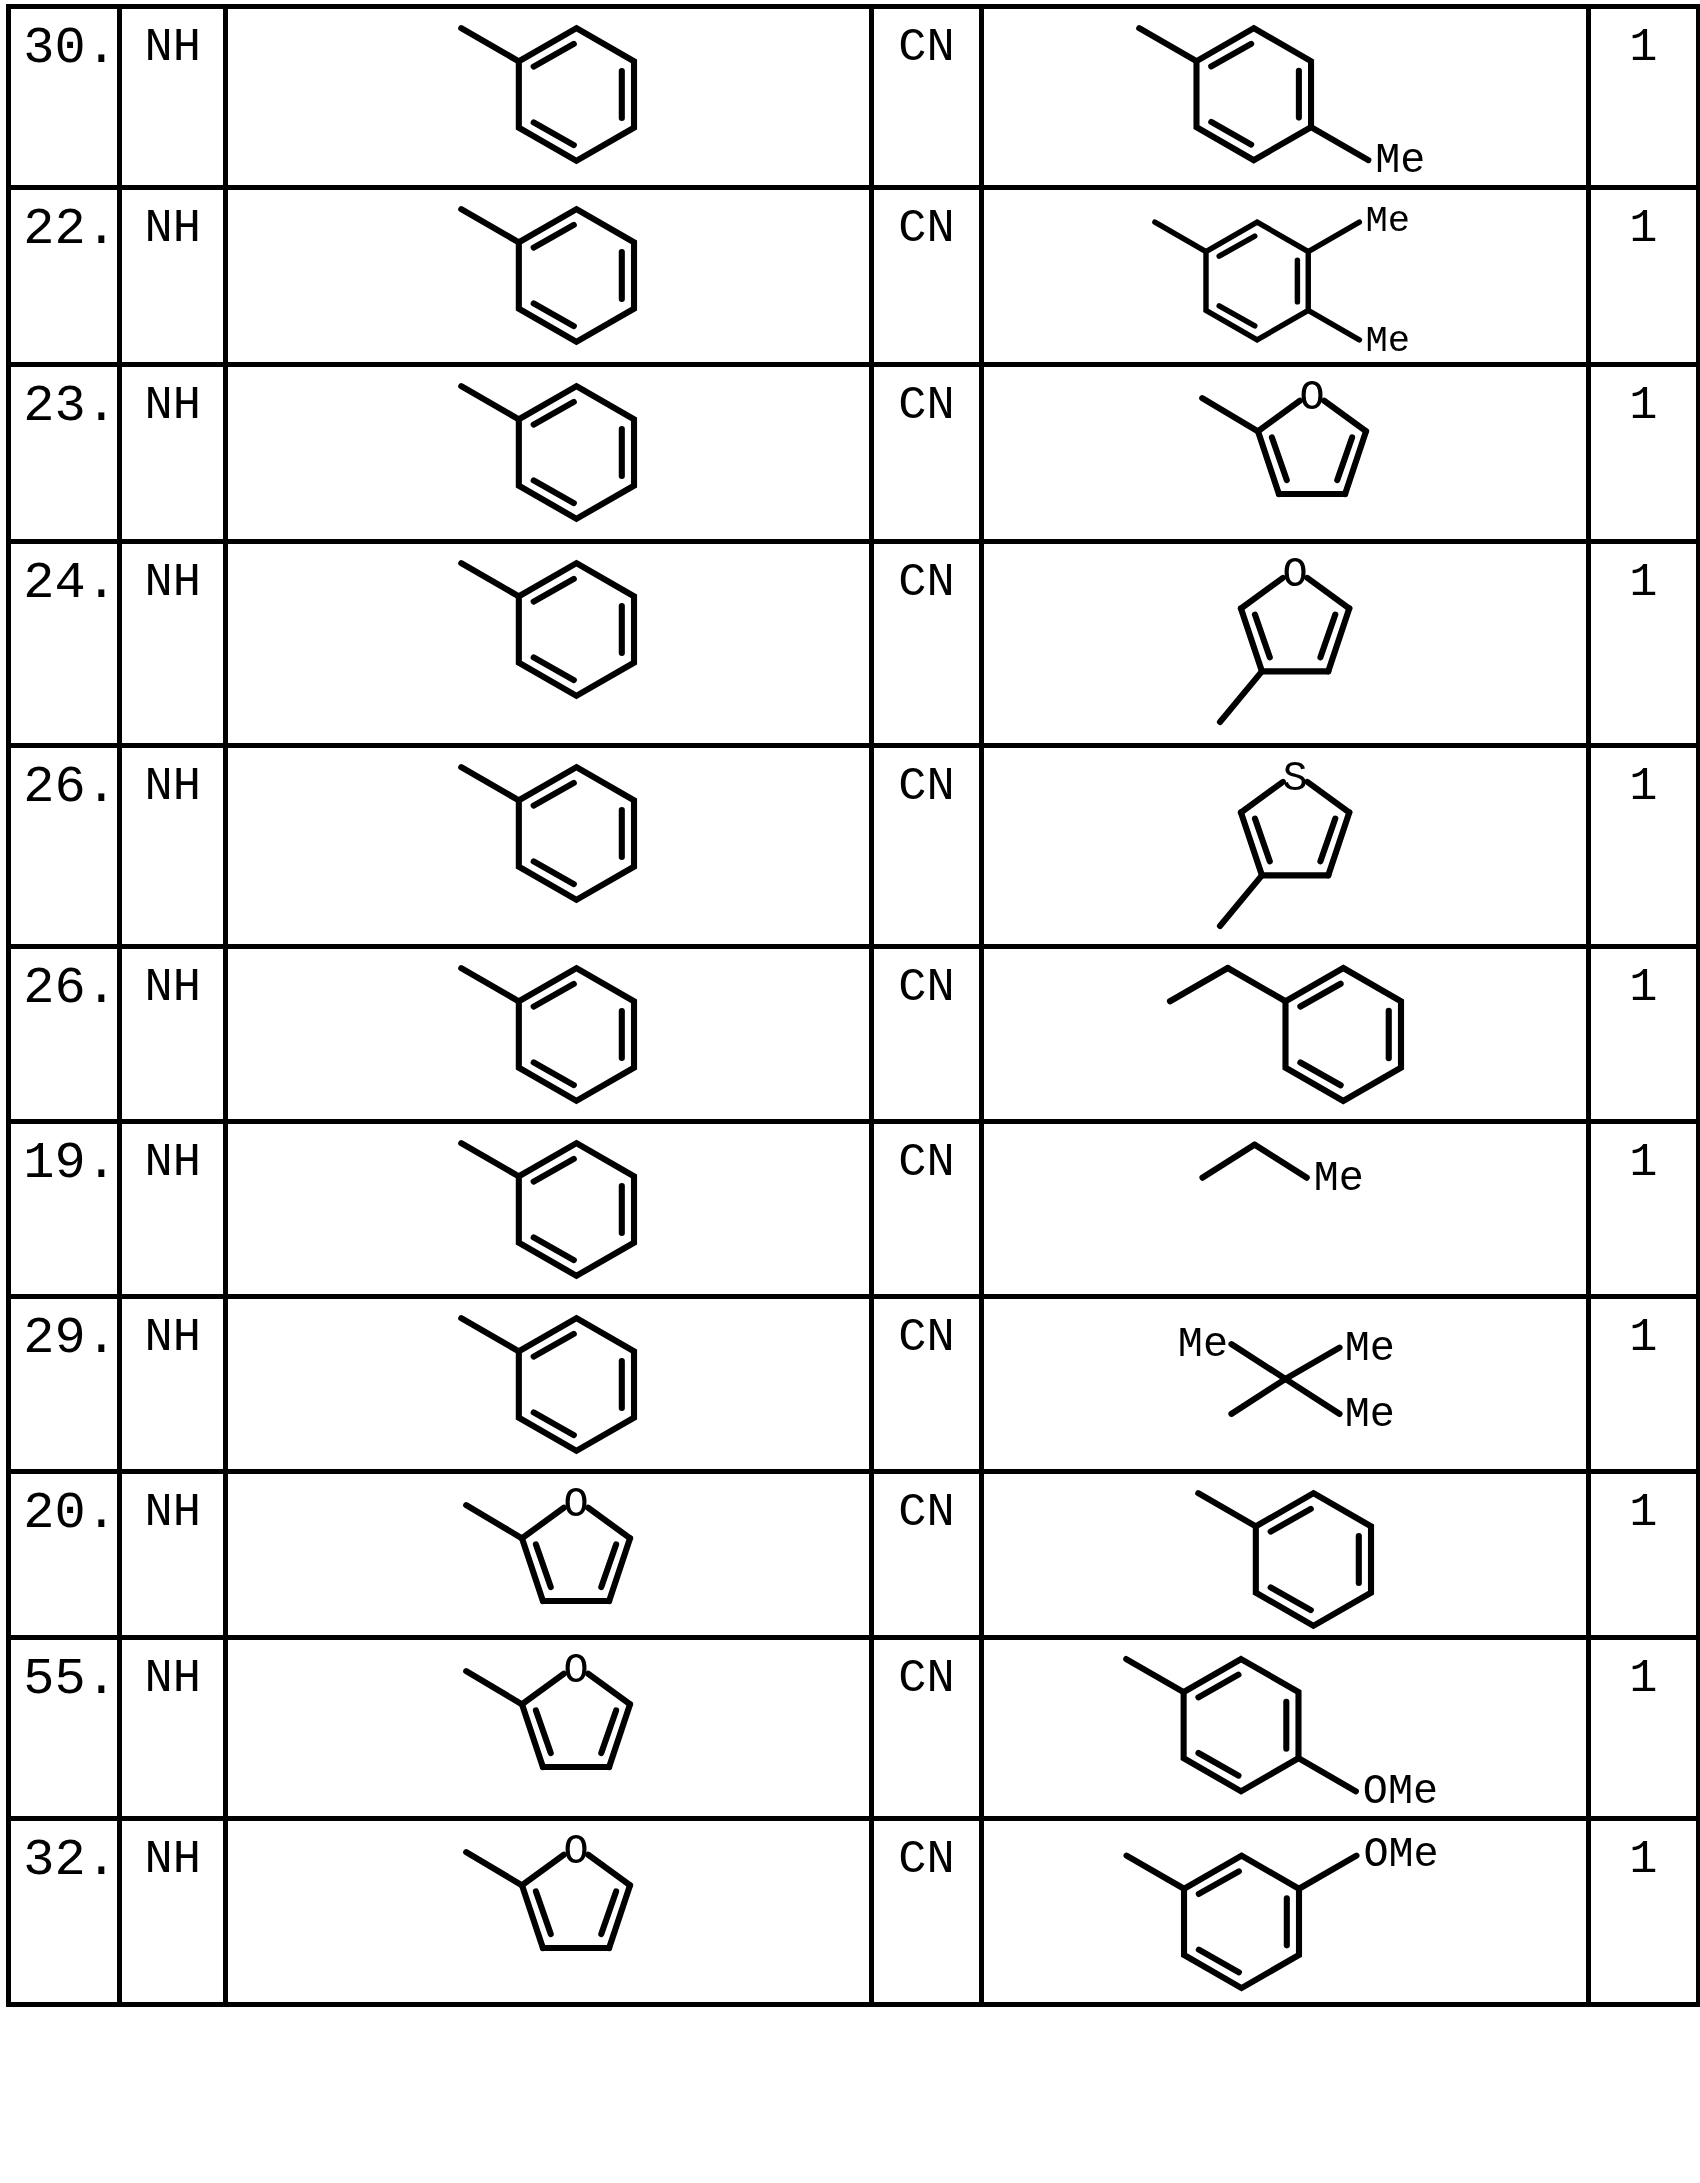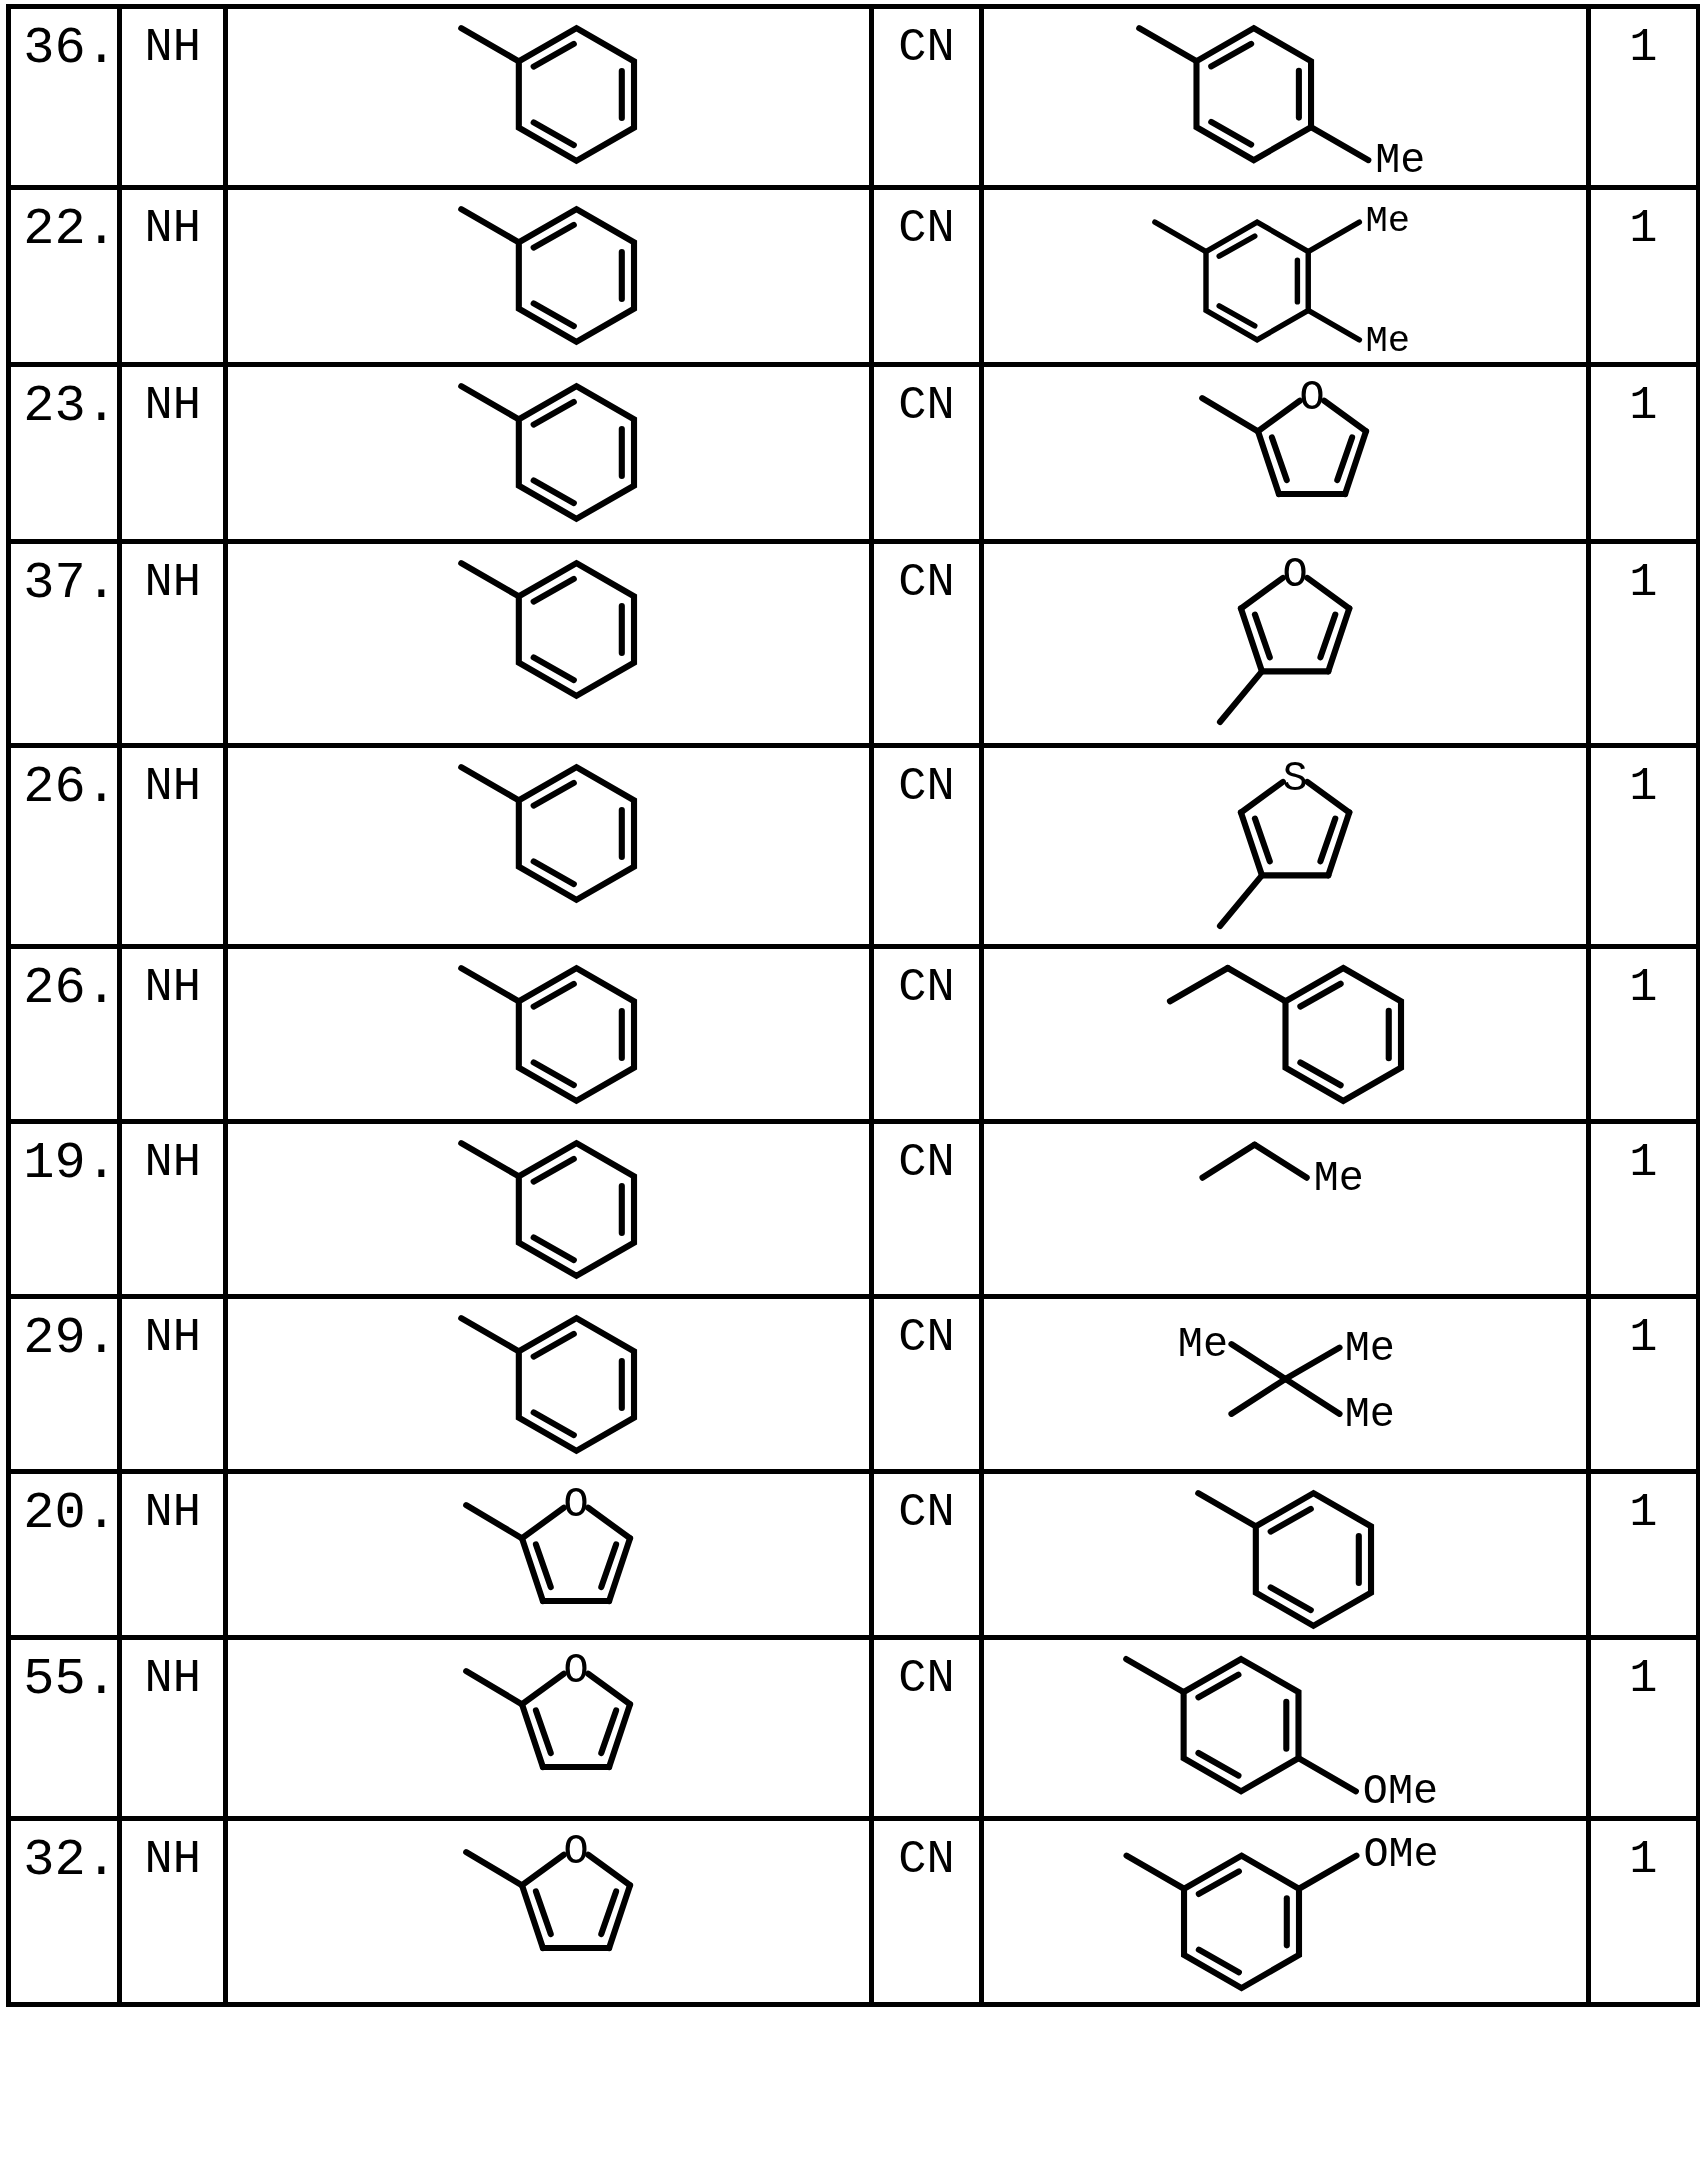--- a/index.html
+++ b/index.html
@@ -20,21 +20,21 @@
   <colgroup>
       <col style="width:93px">
       <col style="width:107px">
       <col style="width:651px">
       <col style="width:111px">
       <col style="width:610px">
       <col style="width:111px">
     </colgroup>
   <tbody>
       <tr style="height: 181px;">
-        <td class="num-cell">36.</td>
+        <td class="num-cell">30.</td>
         <td class="txt-cell">NH</td>
         <td class="struct-cell"><svg xmlns="http://www.w3.org/2000/svg" viewBox="-138 -84 212 168" width="185" height="147">
             <path d="M0,-76 L66,-38 L66,38 L0,76 L-66,38 L-66,-38 Z" fill="none" stroke="#000" stroke-width="7" stroke-linejoin="miter"></path>
             <line x1="-49" y1="-32" x2="-3" y2="-58" stroke="#000" stroke-width="7" stroke-linecap="round"></line>
             <line x1="52" y1="-27" x2="52" y2="27" stroke="#000" stroke-width="7" stroke-linecap="round"></line>
             <line x1="-3" y1="58" x2="-49" y2="32" stroke="#000" stroke-width="7" stroke-linecap="round"></line>
             <line x1="-66" y1="-38" x2="-132" y2="-76" stroke="#000" stroke-width="7" stroke-linecap="round"></line>
           </svg></td>
         <td class="txt-cell">CN</td>
         <td class="struct-cell"><svg xmlns="http://www.w3.org/2000/svg" viewBox="-138 -84 348 186" width="302" height="162">
@@ -90,21 +90,21 @@
             <line x1="-38" y1="50" x2="38" y2="50" stroke="#000" stroke-width="7" stroke-linecap="round"></line>
             <line x1="38" y1="50" x2="62" y2="-22" stroke="#000" stroke-width="7" stroke-linecap="round"></line>
             <line x1="-46" y1="-15" x2="-29" y2="34" stroke="#000" stroke-width="7" stroke-linecap="round"></line>
             <line x1="46" y1="-15" x2="29" y2="34" stroke="#000" stroke-width="7" stroke-linecap="round"></line>
             <text x="0" y="-48" text-anchor="middle" class="chem">O</text>
             <line x1="-62" y1="-22" x2="-126" y2="-60" stroke="#000" stroke-width="7" stroke-linecap="round"></line>
           </svg></td>
         <td class="txt-cell">1</td>
       </tr>
       <tr style="height: 204px;">
-        <td class="num-cell">37.</td>
+        <td class="num-cell">24.</td>
         <td class="txt-cell">NH</td>
         <td class="struct-cell"><svg xmlns="http://www.w3.org/2000/svg" viewBox="-138 -84 212 168" width="185" height="147">
             <path d="M0,-76 L66,-38 L66,38 L0,76 L-66,38 L-66,-38 Z" fill="none" stroke="#000" stroke-width="7" stroke-linejoin="miter"></path>
             <line x1="-49" y1="-32" x2="-3" y2="-58" stroke="#000" stroke-width="7" stroke-linecap="round"></line>
             <line x1="52" y1="-27" x2="52" y2="27" stroke="#000" stroke-width="7" stroke-linecap="round"></line>
             <line x1="-3" y1="58" x2="-49" y2="32" stroke="#000" stroke-width="7" stroke-linecap="round"></line>
             <line x1="-66" y1="-38" x2="-132" y2="-76" stroke="#000" stroke-width="7" stroke-linecap="round"></line>
           </svg></td>
         <td class="txt-cell">CN</td>
         <td class="struct-cell"><svg xmlns="http://www.w3.org/2000/svg" viewBox="-94 -82 166 198" width="145" height="173">

